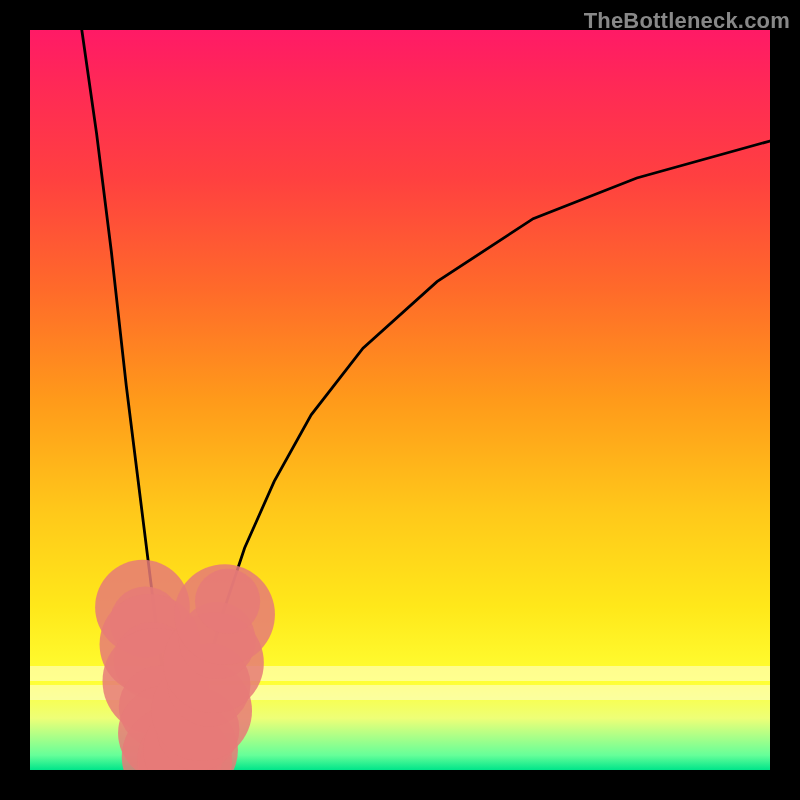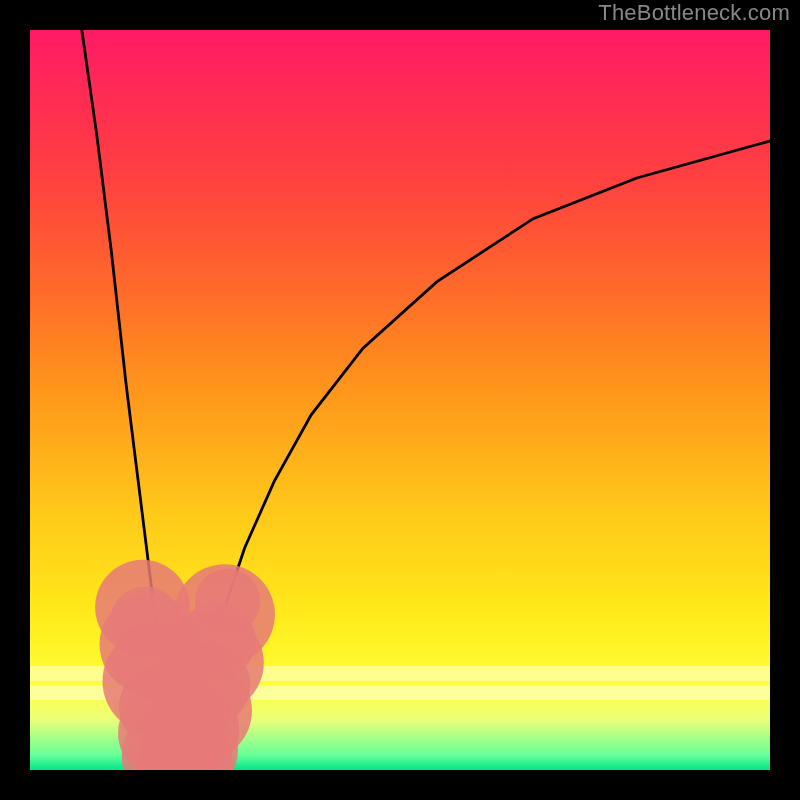--- a/index.html
+++ b/index.html
@@ -63,26 +63,26 @@
     stroke: #000;
     stroke-width: 2.8;
     stroke-linecap: round;
   }
   .dot {
     fill: #e67a78;
     fill-opacity: 0.85;
   }
   .watermark {
     position: absolute;
-    top: 0;
+    top: 8px;
     right: 10px;
     color: #888;
     font-size: 22px;
     letter-spacing: 0.2px;
-    font-weight: 400;
+    font-weight: 700;
     user-select: none;
   }
 </style>
 </head>
 <body>
 
 <div class="frame">
 
   <div class="watermark">TheBottleneck.com</div>
 

